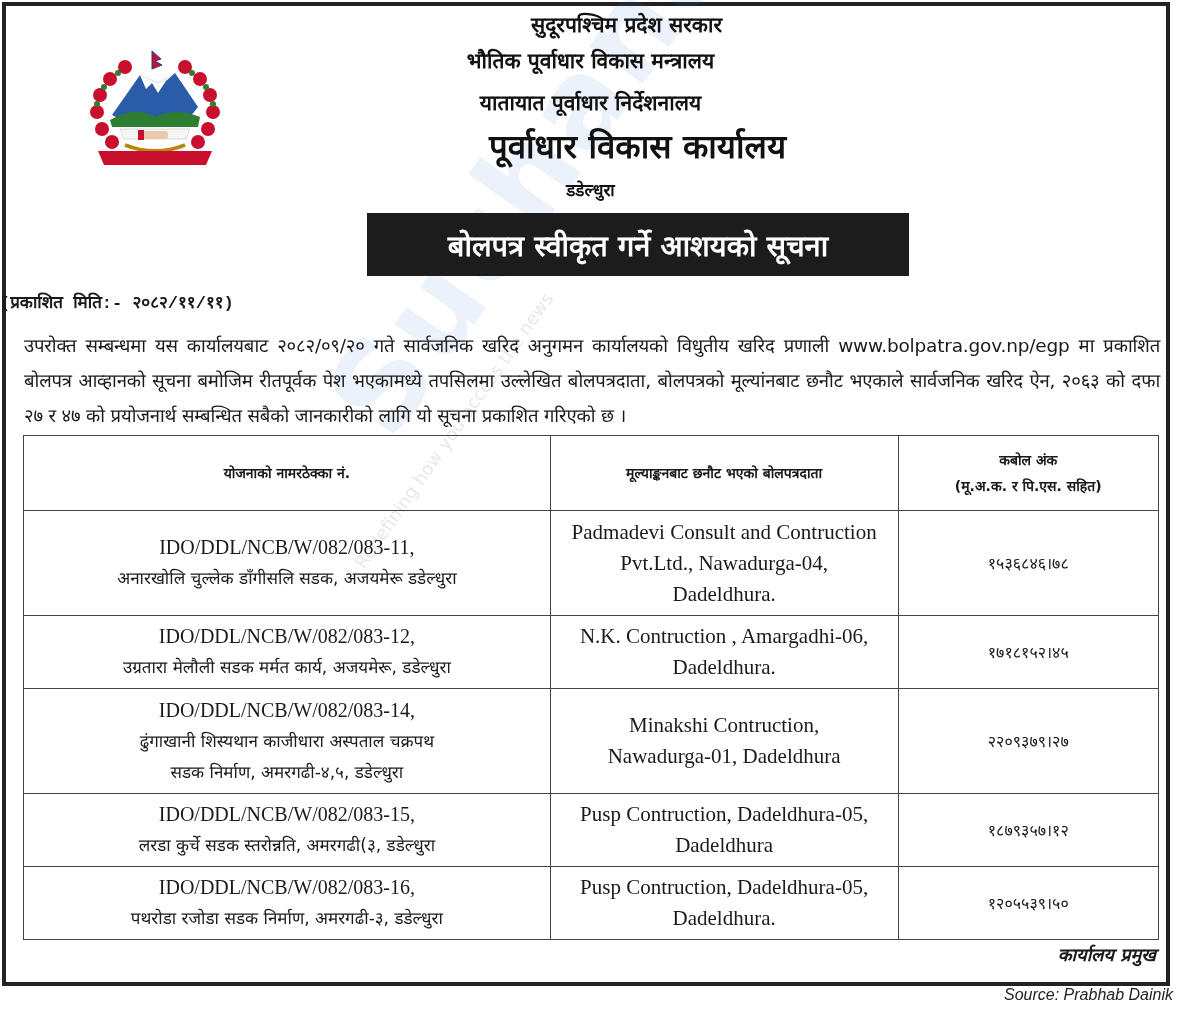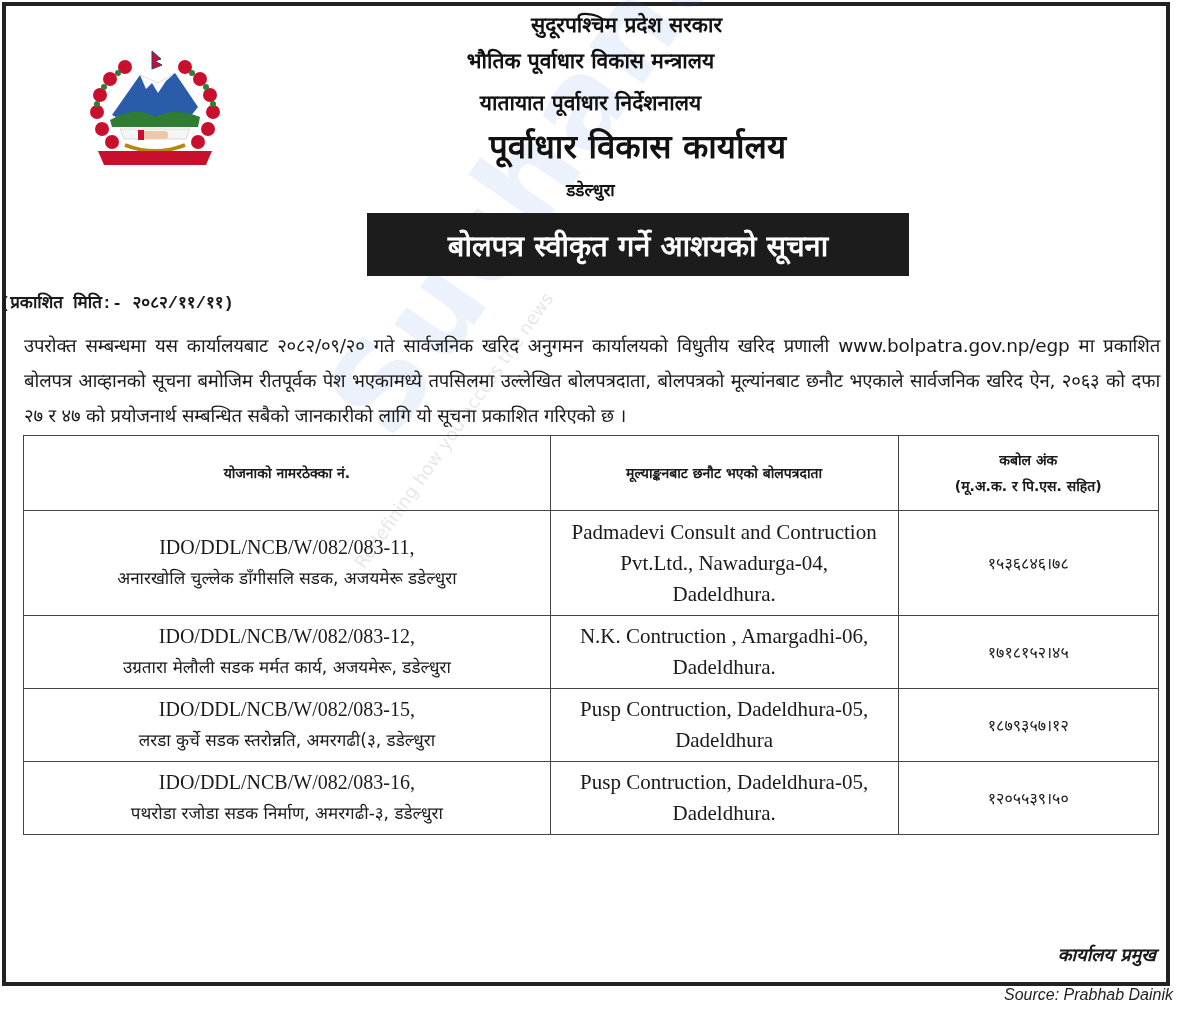--- a/index.html
+++ b/index.html
@@ -137,20 +137,32 @@
       <td class="c1">
         <div>IDO/DDL/NCB/W/082/083-12,</div>
         <div class="np">उग्रतारा मेलौली सडक मर्मत कार्य, अजयमेरू, डडेल्धुरा</div>
       </td>
       <td class="c2">
         <div>N.K.  Contruction , Amargadhi-06,</div>
         <div>Dadeldhura.</div>
       </td>
       <td class="c3">१७१८१५२।४५</td>
     </tr>
+    <tr class="r3">
+      <td class="c1">
+        <div>IDO/DDL/NCB/W/082/083-14,</div>
+        <div class="np">ढुंगाखानी शिस्यथान काजीधारा अस्पताल चक्रपथ</div>
+        <div class="np">सडक निर्माण, अमरगढी-४,५, डडेल्धुरा</div>
+      </td>
+      <td class="c2">
+        <div>Minakshi Contruction,</div>
+        <div>Nawadurga-01, Dadeldhura</div>
+      </td>
+      <td class="c3">२२०९३७९।२७</td>
+    </tr>
     <tr class="r4">
       <td class="c1">
         <div>IDO/DDL/NCB/W/082/083-15,</div>
         <div class="np">लरडा कुर्चे सडक स्तरोन्नति, अमरगढी(३, डडेल्धुरा</div>
       </td>
       <td class="c2">
         <div>Pusp  Contruction, Dadeldhura-05,</div>
         <div>Dadeldhura</div>
       </td>
       <td class="c3">१८७९३५७।१२</td>

